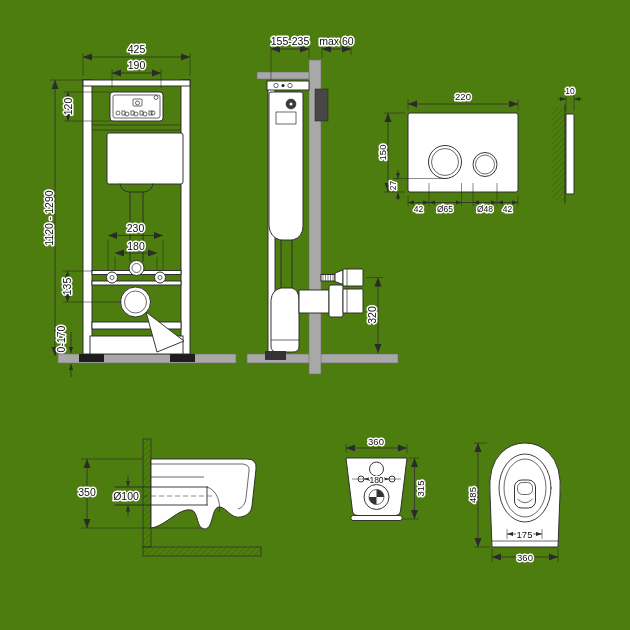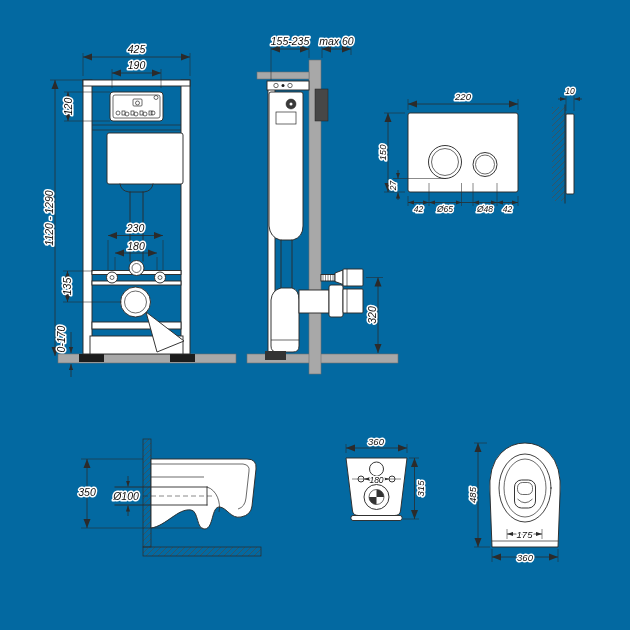--- a/index.html
+++ b/index.html
@@ -1,16 +1,16 @@
 <!DOCTYPE html>
 <html><head>
 <meta charset="utf-8">
 <style>
   html,body{margin:0;padding:0;background:#fff;}
-  #canvas{width:630px;height:630px;background:#0369a1;position:relative;overflow:hidden;font-style:italic;}
+  #canvas{width:630px;height:630px;background:#4d7c0f;position:relative;overflow:hidden;}
   svg{display:block;}
   .shape{fill:#fff;stroke:#2b2b2b;stroke-width:.95;}
   .ln{fill:none;stroke:#2b2b2b;stroke-width:.9;stroke-linecap:square;}
   .ln7{fill:none;stroke:#2b2b2b;stroke-width:.7;}
   .ext{fill:none;stroke:#2b2b2b;stroke-width:.55;}
   .dim{fill:none;stroke:#2b2b2b;stroke-width:.75;}
   .gray{fill:#a8a8a8;stroke:#6f6f6f;stroke-width:.6;}
   .dark{fill:#474747;stroke:#222;stroke-width:.5;}
   .blk{fill:#1c1c1c;stroke:none;}
   .dash{stroke-dasharray:5 3;}

